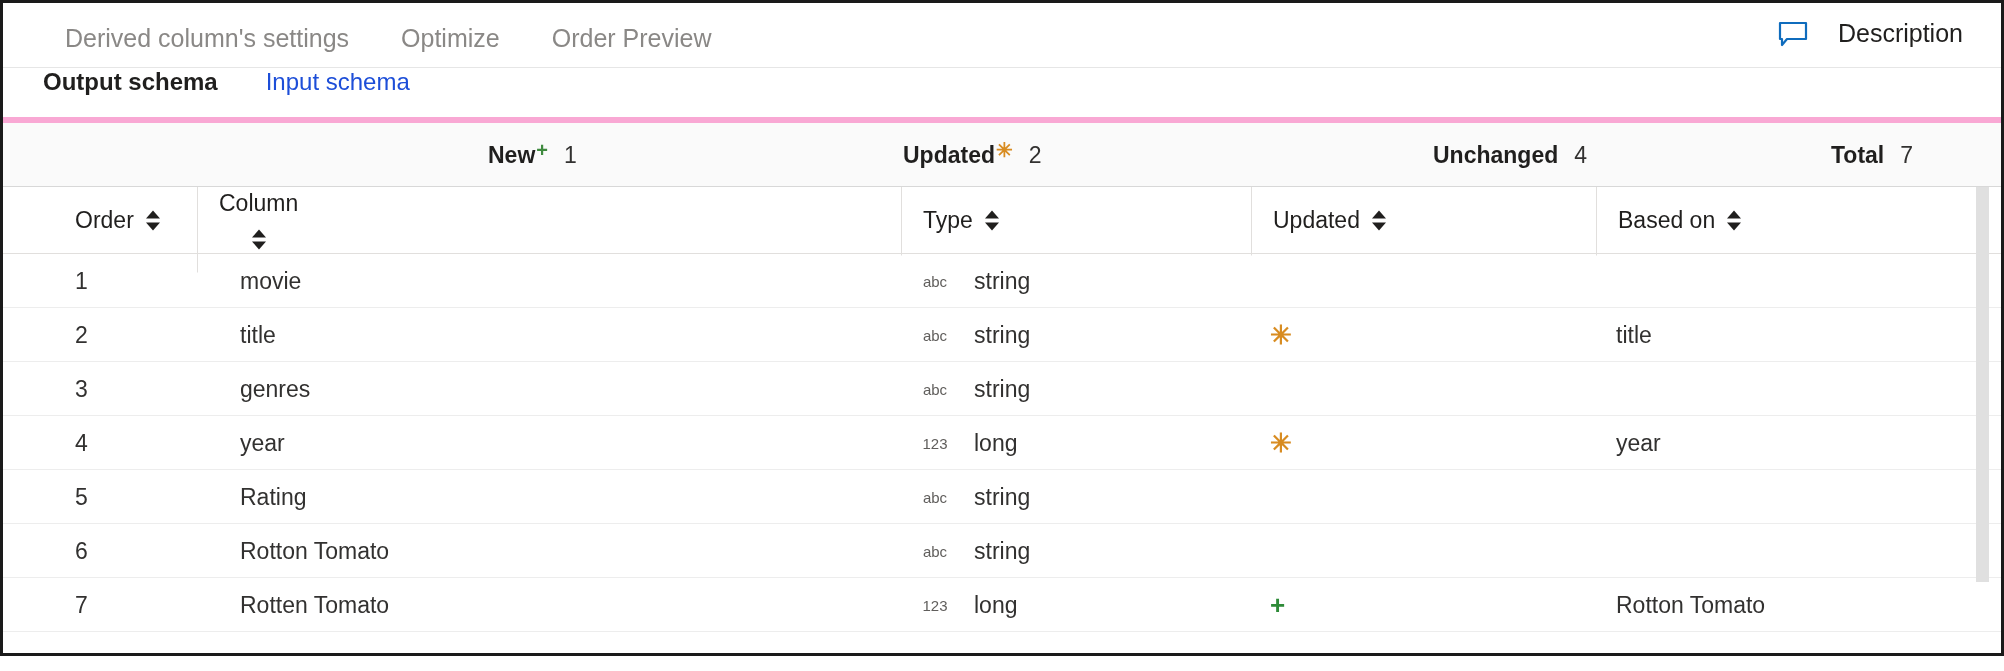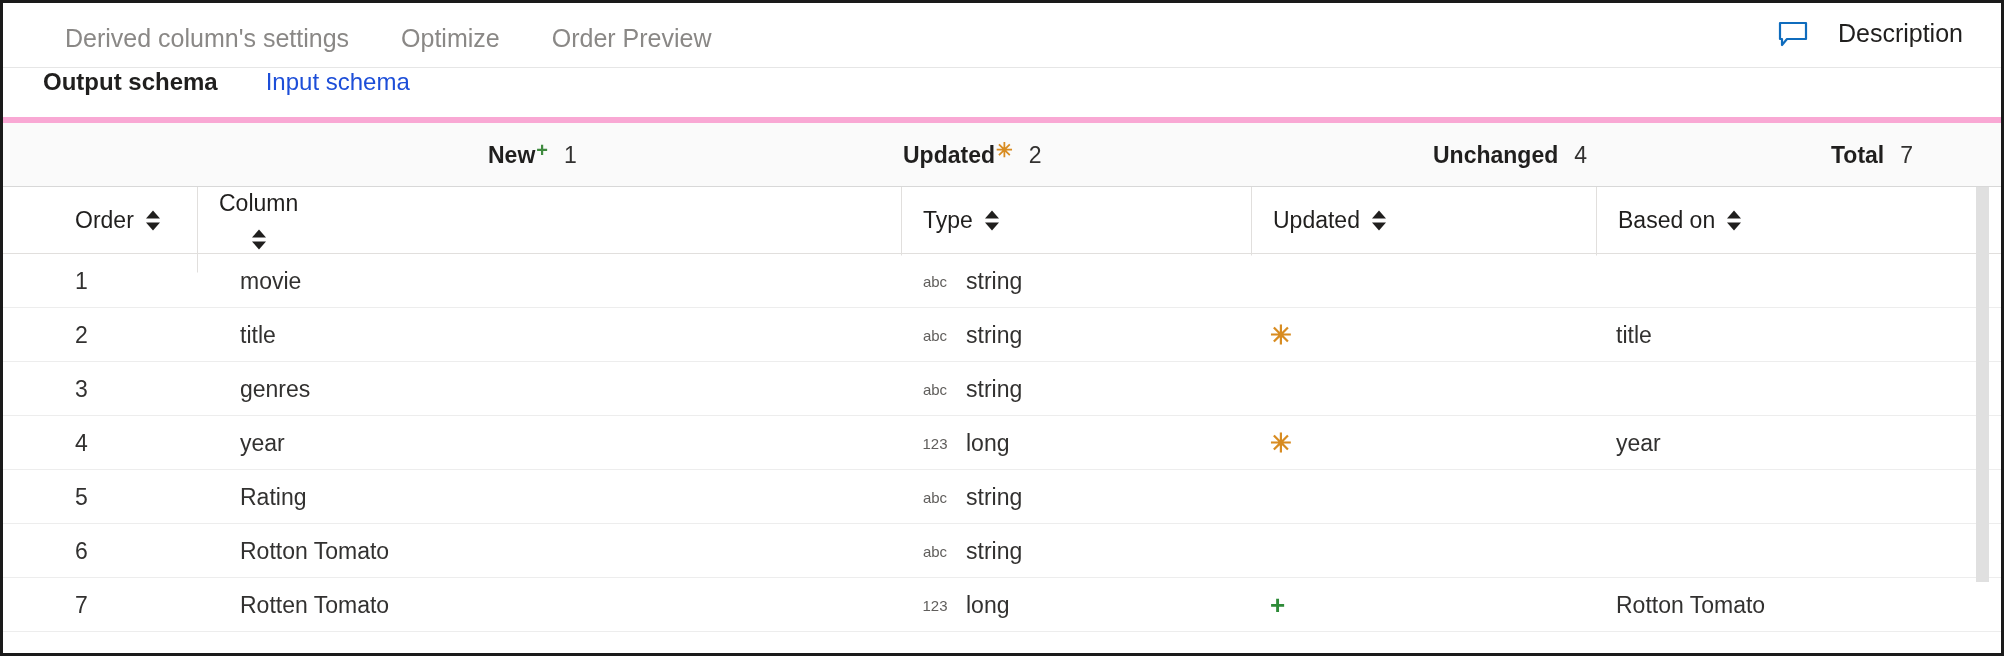--- a/index.html
+++ b/index.html
@@ -244,21 +244,21 @@
     align-items: center;
   }
 
   
   .col-order   { left: 72px; }
   .col-name    { left: 237px; }
   .col-type    { left: 917px; }
   .col-updated { left: 1267px; }
   .col-based   { left: 1613px; }
 
-  .type-cell { gap: 16px; }
+  .type-cell { gap: 24px; }
   .type-icon {
     font-size: 15px;
     color: #605e5c;
     letter-spacing: 0px;
     font-weight: 500;
     width: 30px;
     text-align: center;
     display: inline-block;
     overflow: hidden;
   }

